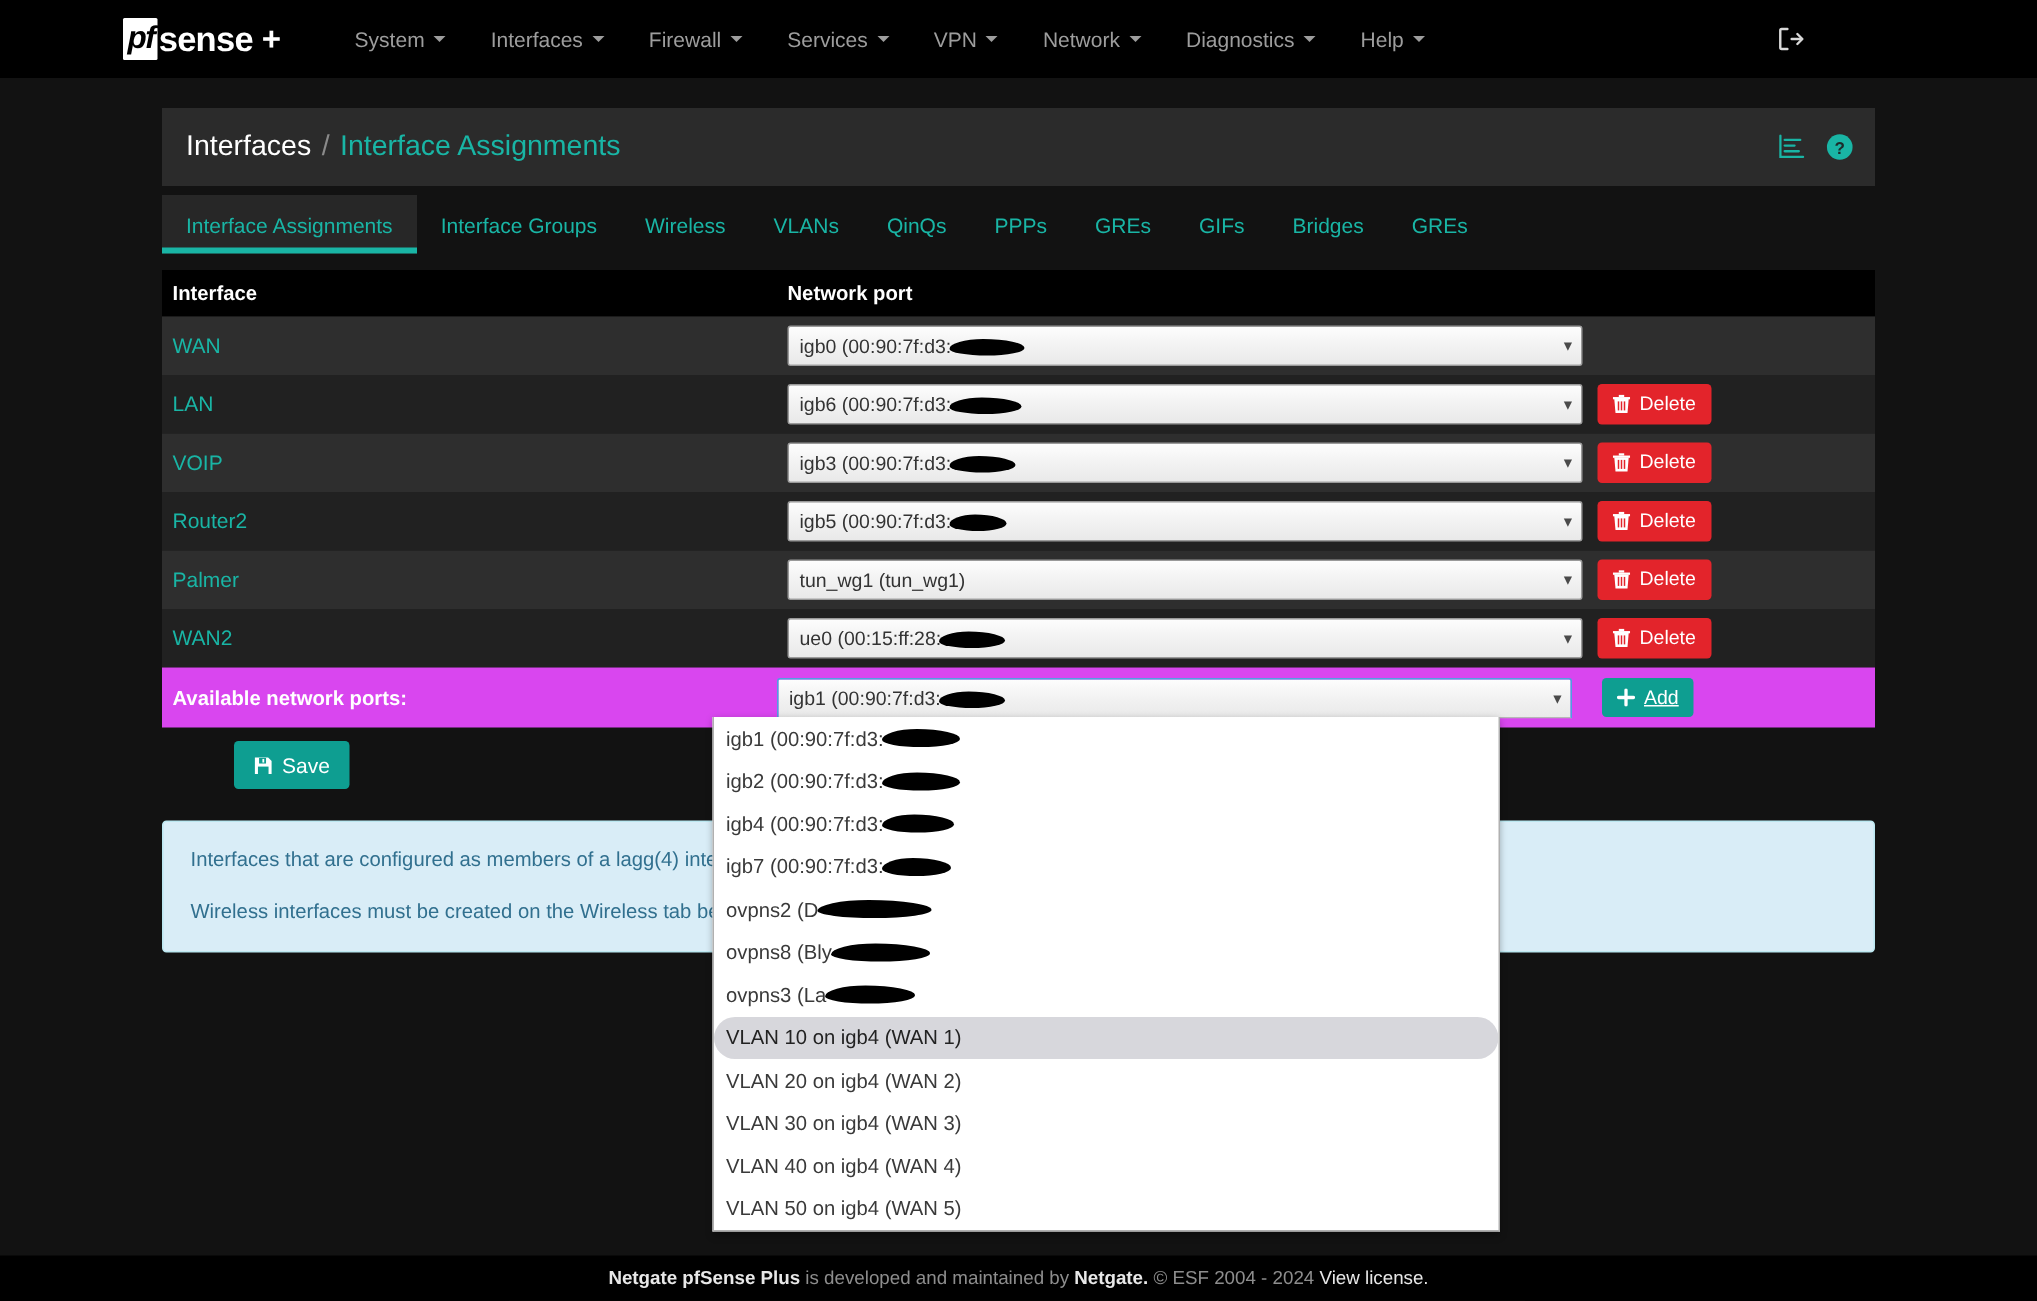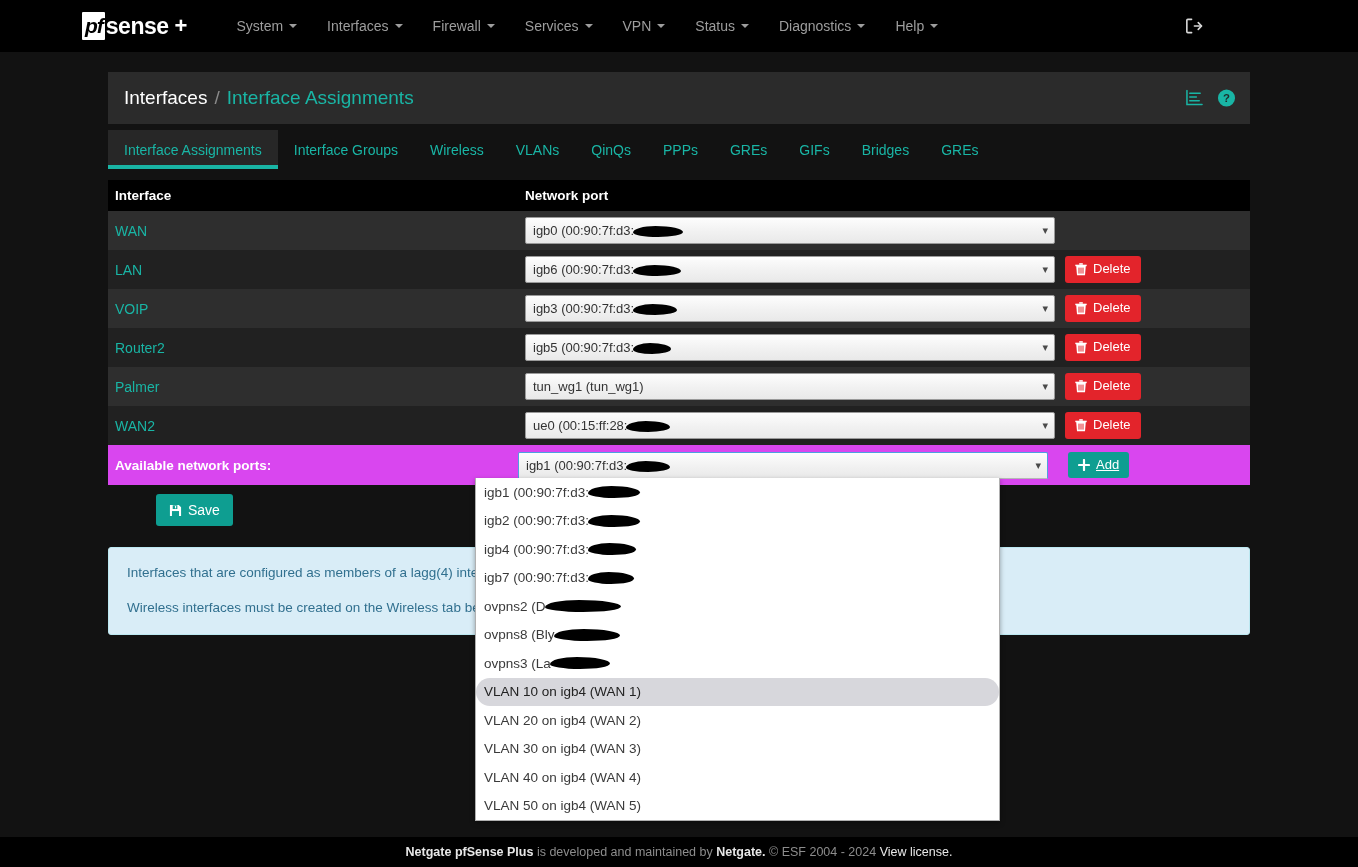--- a/index.html
+++ b/index.html
@@ -348,21 +348,21 @@
       </div>
       <div class="nav-item">
         <span>Services</span>
         <span class="caret"></span>
       </div>
       <div class="nav-item">
         <span>VPN</span>
         <span class="caret"></span>
       </div>
       <div class="nav-item">
-        <span>Status</span>
+        <span>Network</span>
         <span class="caret"></span>
       </div>
       <div class="nav-item">
         <span>Diagnostics</span>
         <span class="caret"></span>
       </div>
       <div class="nav-item">
         <span>Help</span>
         <span class="caret"></span>
       </div>

